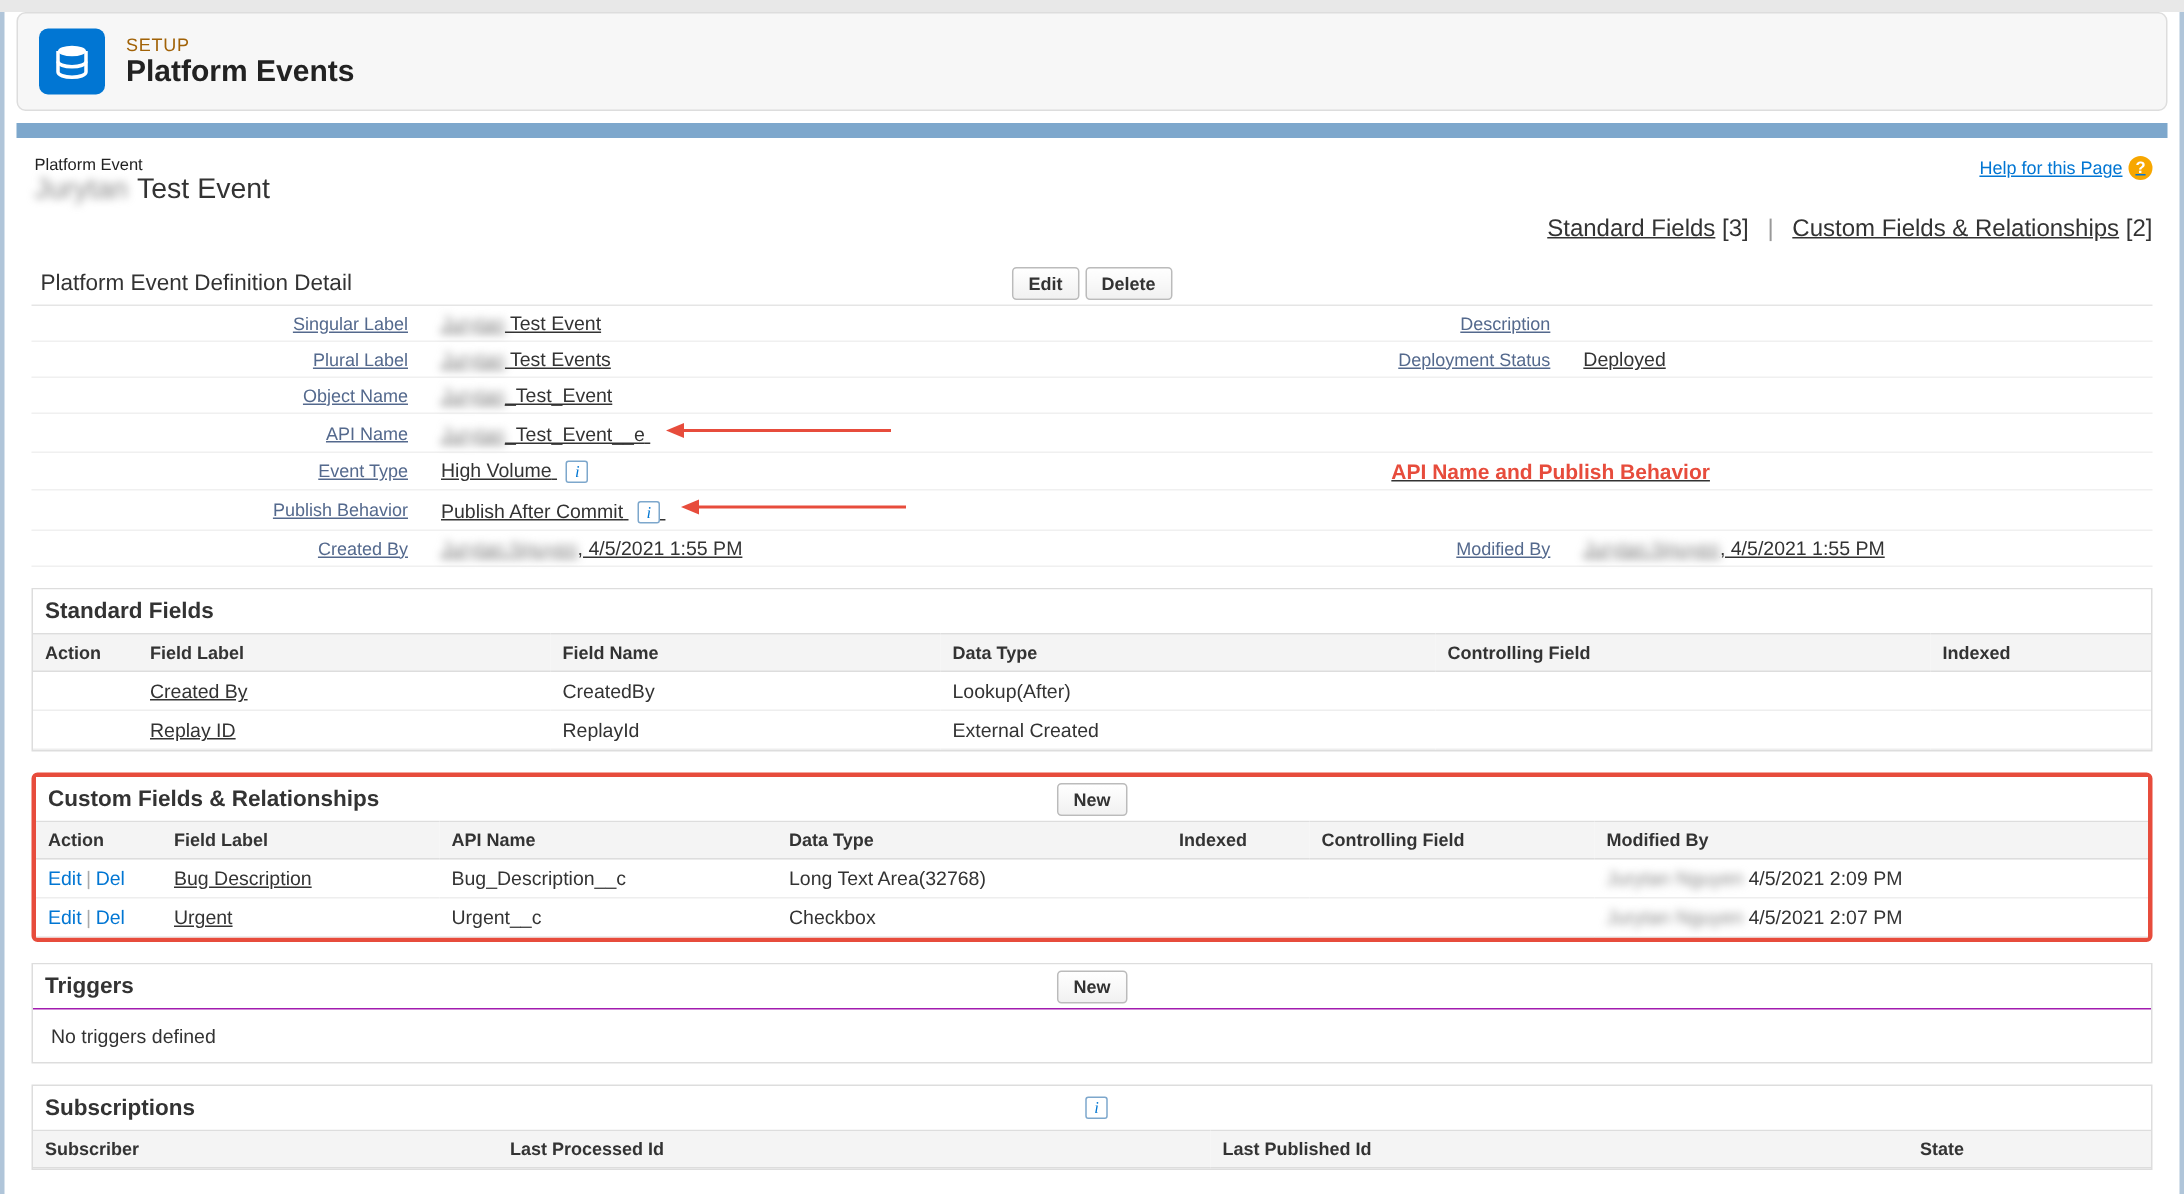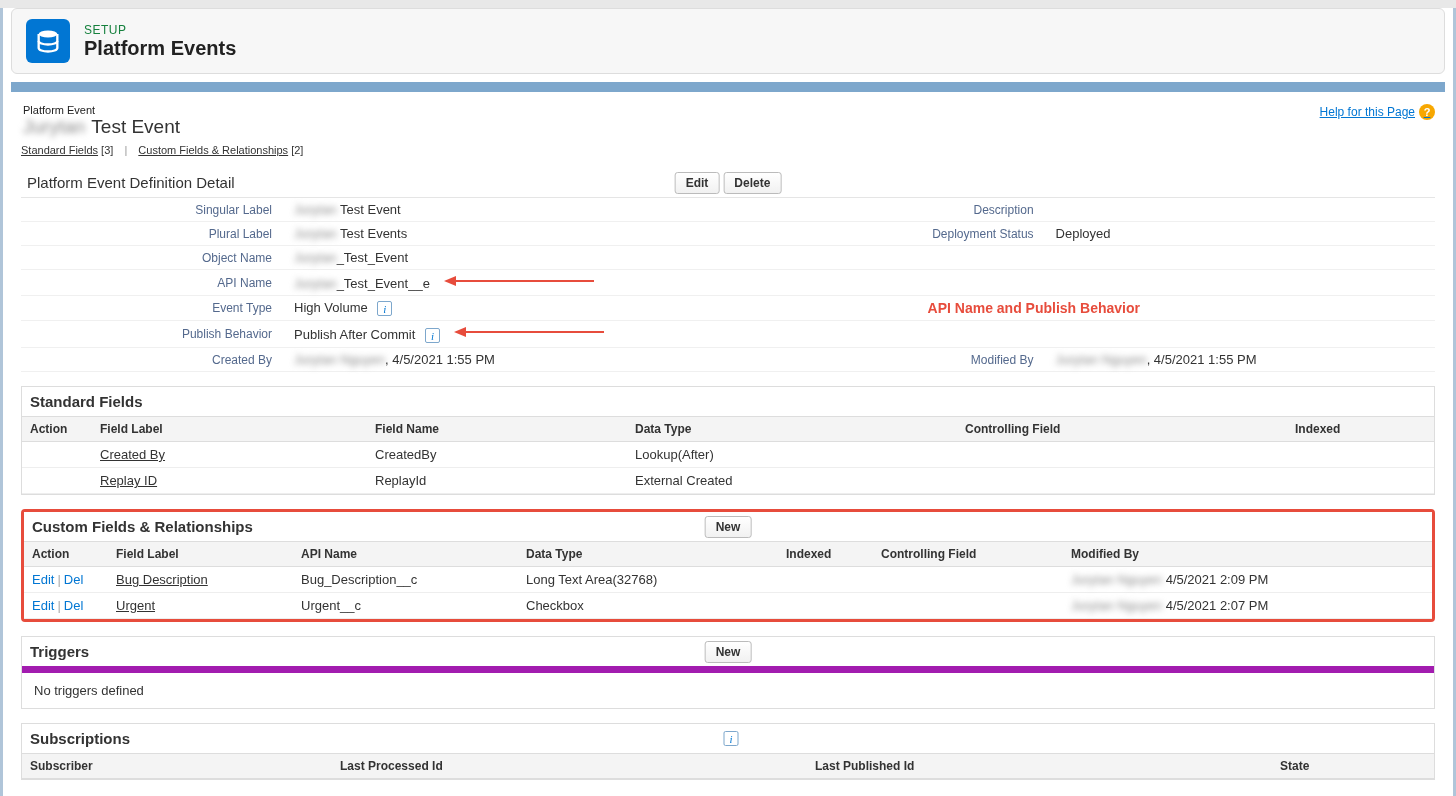--- a/index.html
+++ b/index.html
@@ -1,63 +1,63 @@
 <!DOCTYPE html>
 <html><head>
 <meta charset="utf-8">
 <style>
 * { box-sizing: border-box; margin: 0; padding: 0; }
 body { font-family: Arial, Helvetica, sans-serif; font-size: 13px; color: #333; background: #e8e8e8; }
 .page-wrap { background: #fff; border: 3px solid #b0c5d9; border-top: none; margin: 0; padding: 0; }
 .header-bar { background: #f7f7f7; border: 1px solid #ddd; border-radius: 6px; margin: 8px; padding: 10px 14px; display: flex; align-items: center; gap: 14px; }
 .header-icon { width: 44px; height: 44px; background: #0176d3; border-radius: 6px; display: flex; align-items: center; justify-content: center; }
 .header-icon svg { width: 28px; height: 28px; fill: #fff; }
-.header-text .setup-badge { color: #15803d; font-size: 12px; letter-spacing: .5px; }
+.header-text .setup-badge { color: #a16207; font-size: 12px; letter-spacing: .5px; }
 .header-text .page-title { font-size: 20px; font-weight: 700; color: #222; }
 .decor-bar { height: 10px; background: #7da7cc; margin: 0 8px; }
 .content { background: #fff; padding: 4px 10px 20px 10px; margin: 0 8px; }
 .crumb-row { display: flex; justify-content: space-between; align-items: flex-start; padding: 8px 0 2px 2px; }
 .crumb-left .record-type { font-size: 11px; color: #222; }
 .crumb-left .record-name { font-size: 19px; font-weight: 400; display: flex; align-items: center; gap: 6px; }
 .blur { filter: blur(3px); color: #888; user-select: none; }
 .help-link { color: #0176d3; font-size: 12px; display: flex; align-items: center; gap: 4px; text-decoration: underline; }
 .help-link a { color: #0176d3; text-decoration: none; }
 .help-icon { width: 16px; height: 16px; background: #f7a700; border-radius: 50%; color: #fff; font-weight: 700; display: inline-flex; align-items: center; justify-content: center; font-size: 11px; }
-.anchor-row { text-align: left; font-size: 11px; padding: 4px 0 14px 0; }
+.anchor-row { text-align: right; font-size: 16px; padding: 4px 0 14px 0; }
 .anchor-row a { color: #333; text-decoration: underline; }
 .anchor-row .count { color: #333; }
 .anchor-row .sep { color: #999; margin: 0 8px; }
 .detail-header { display: flex; align-items: center; padding: 4px 0 6px 6px; }
 .detail-header h3 { font-size: 15px; font-weight: 400; flex: 0 0 auto; }
 .btn-group { margin-left: auto; margin-right: auto; transform: translateX(-50%); left: 50%; position: static; display: flex; gap: 4px; }
 .detail-header { position: relative; }
 .detail-header .btn-group { position: absolute; left: 50%; transform: translateX(-50%); }
 .btn { background: linear-gradient(#fff,#f1f1f1); border: 1px solid #bbb; border-radius: 3px; padding: 3px 10px; font-size: 12px; cursor: pointer; font-weight: 700; color: #333; }
 .detail-table { width: 100%; border-collapse: collapse; border-top: 1px solid #e5e5e5; }
 .detail-table tr { border-bottom: 1px solid #f0f0f0; }
-.detail-table td { padding: 4px 8px; font-size: 13px; vertical-align: middle; }
+.detail-table td { padding: 4px 8px; font-size: 13px; vertical-align: middle; text-decoration: underline; }
 .detail-table td.label { width: 265px; text-align: right; color: #54698d; font-size: 12px; padding-right: 14px; }
 .detail-table td.label2 { width: 180px; text-align: right; color: #54698d; font-size: 12px; padding-right: 14px; }
 .detail-table td.val { text-align: left; }
 .info-icon { display: inline-flex; width: 15px; height: 15px; border: 1px solid #7da7cc; border-radius: 2px; align-items: center; justify-content: center; color: #0176d3; font-family: Georgia, serif; font-style: italic; font-size: 11px; background: #fff; margin-left: 6px; vertical-align: middle; cursor: help; }
 .annot-text { color: #e74c3c; font-weight: 700; font-size: 14px; }
 .section { margin-top: 14px; border: 1px solid #ddd; }
 .section.highlight { border: 3px solid #e74c3c; border-radius: 4px; }
 .section-head { background: #fff; padding: 6px 8px; display: flex; align-items: center; position: relative; }
 .section-head h3 { font-size: 15px; font-weight: 700; }
 .section-head .btn-group { position: absolute; left: 50%; transform: translateX(-50%); }
 .data-table { width: 100%; border-collapse: collapse; }
 .data-table th { background: #f4f4f4; border-top: 1px solid #ddd; border-bottom: 1px solid #ddd; font-size: 12px; text-align: left; padding: 5px 8px; font-weight: 700; color: #333; }
 .data-table td { border-bottom: 1px solid #eee; padding: 5px 8px; font-size: 13px; }
 .data-table td.action-col { width: 70px; }
 .data-table td.action-col.wider { width: 84px; margin-left: 35px; }
 .data-table a.link { color: #333; text-decoration: underline; }
 .data-table a.act { color: #0176d3; text-decoration: none; }
 .data-table .pipe { color: #aaa; margin: 0 3px; }
-.empty-msg { padding: 10px 12px; color: #333; font-size: 13px; border-top: 7px solid #a21caf; }
+.empty-msg { padding: 10px 12px; color: #333; font-size: 13px; border-top: 1px solid #a21caf; }
 .arrow-annot { display: inline-flex; align-items: center; margin-left: 10px; gap: 0; }
 .arrow-annot svg { display: block; }
 </style>
 </head>
 <body>
 
 <div class="page-wrap">
   <div class="header-bar">
     <div class="header-icon">
       <svg viewBox="0 0 24 24">

